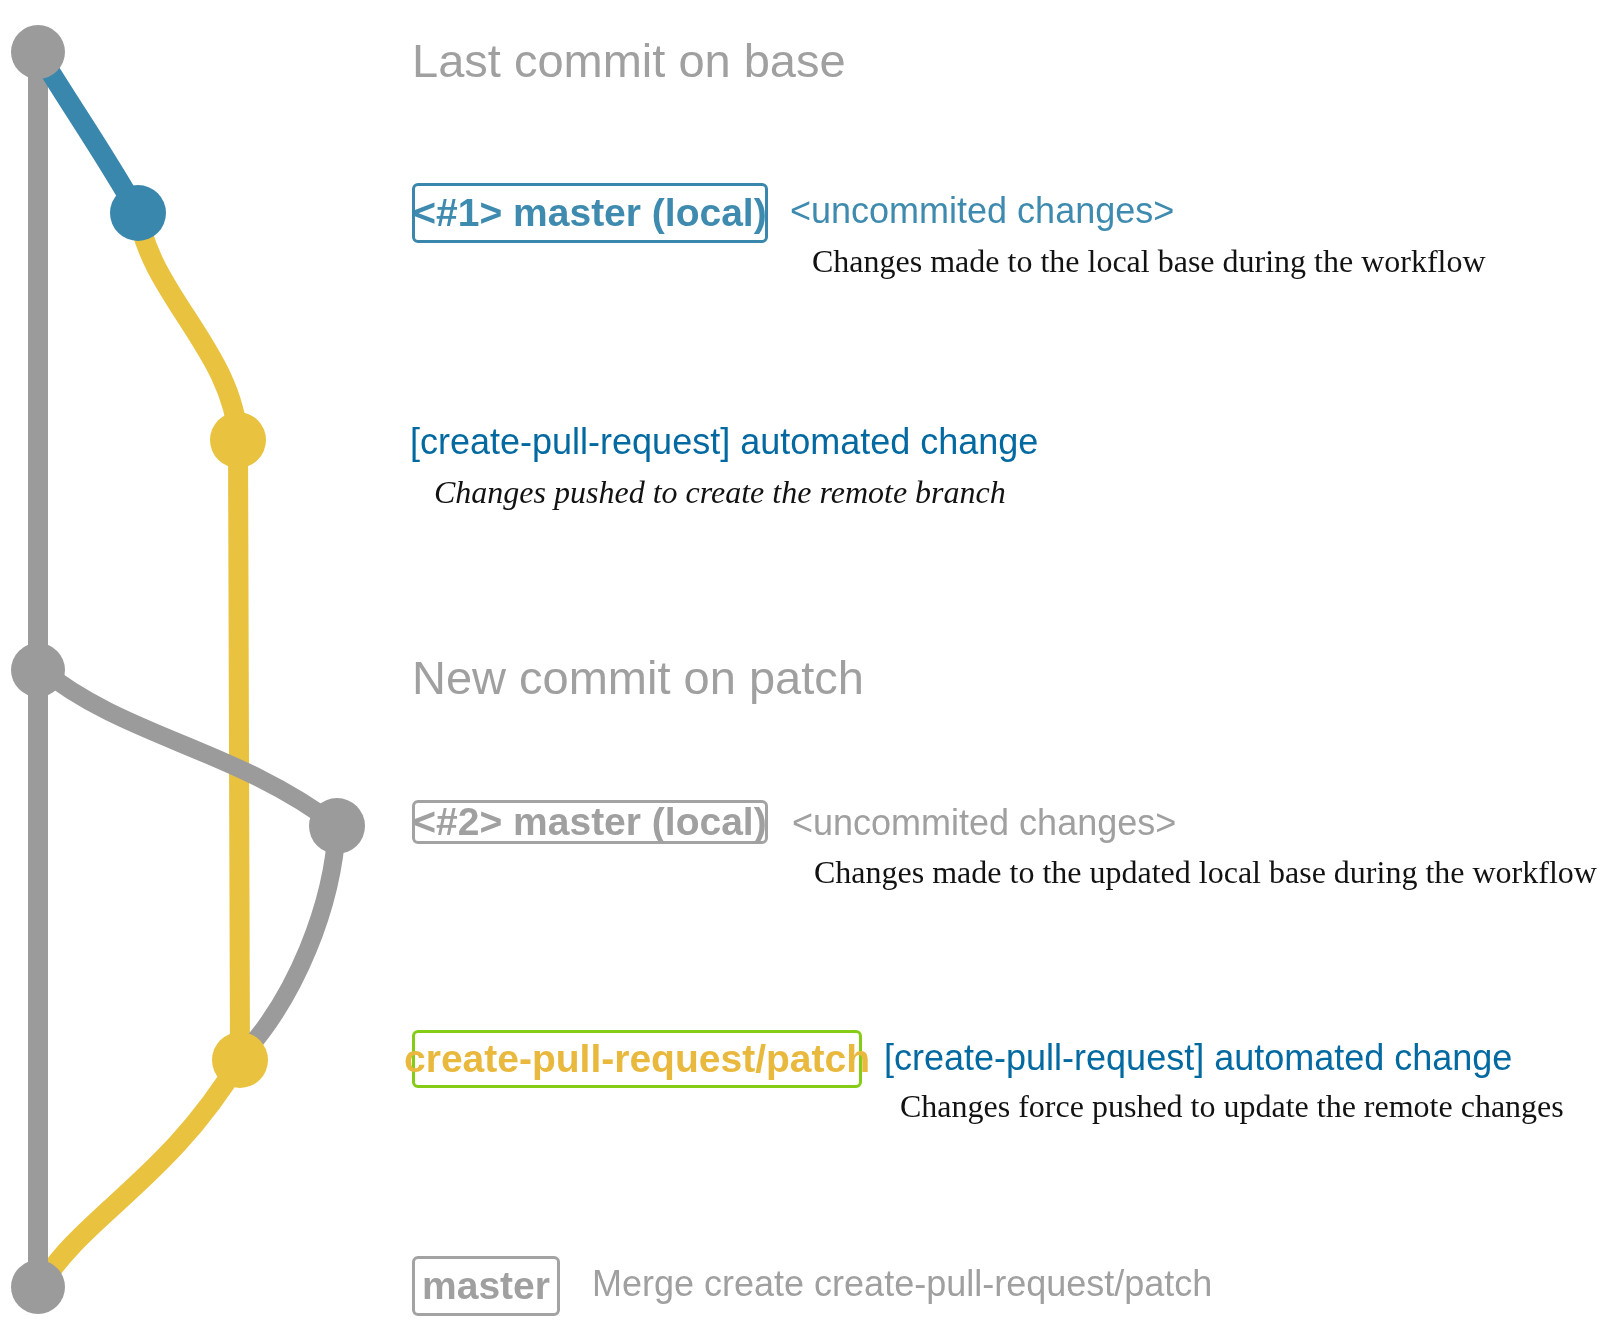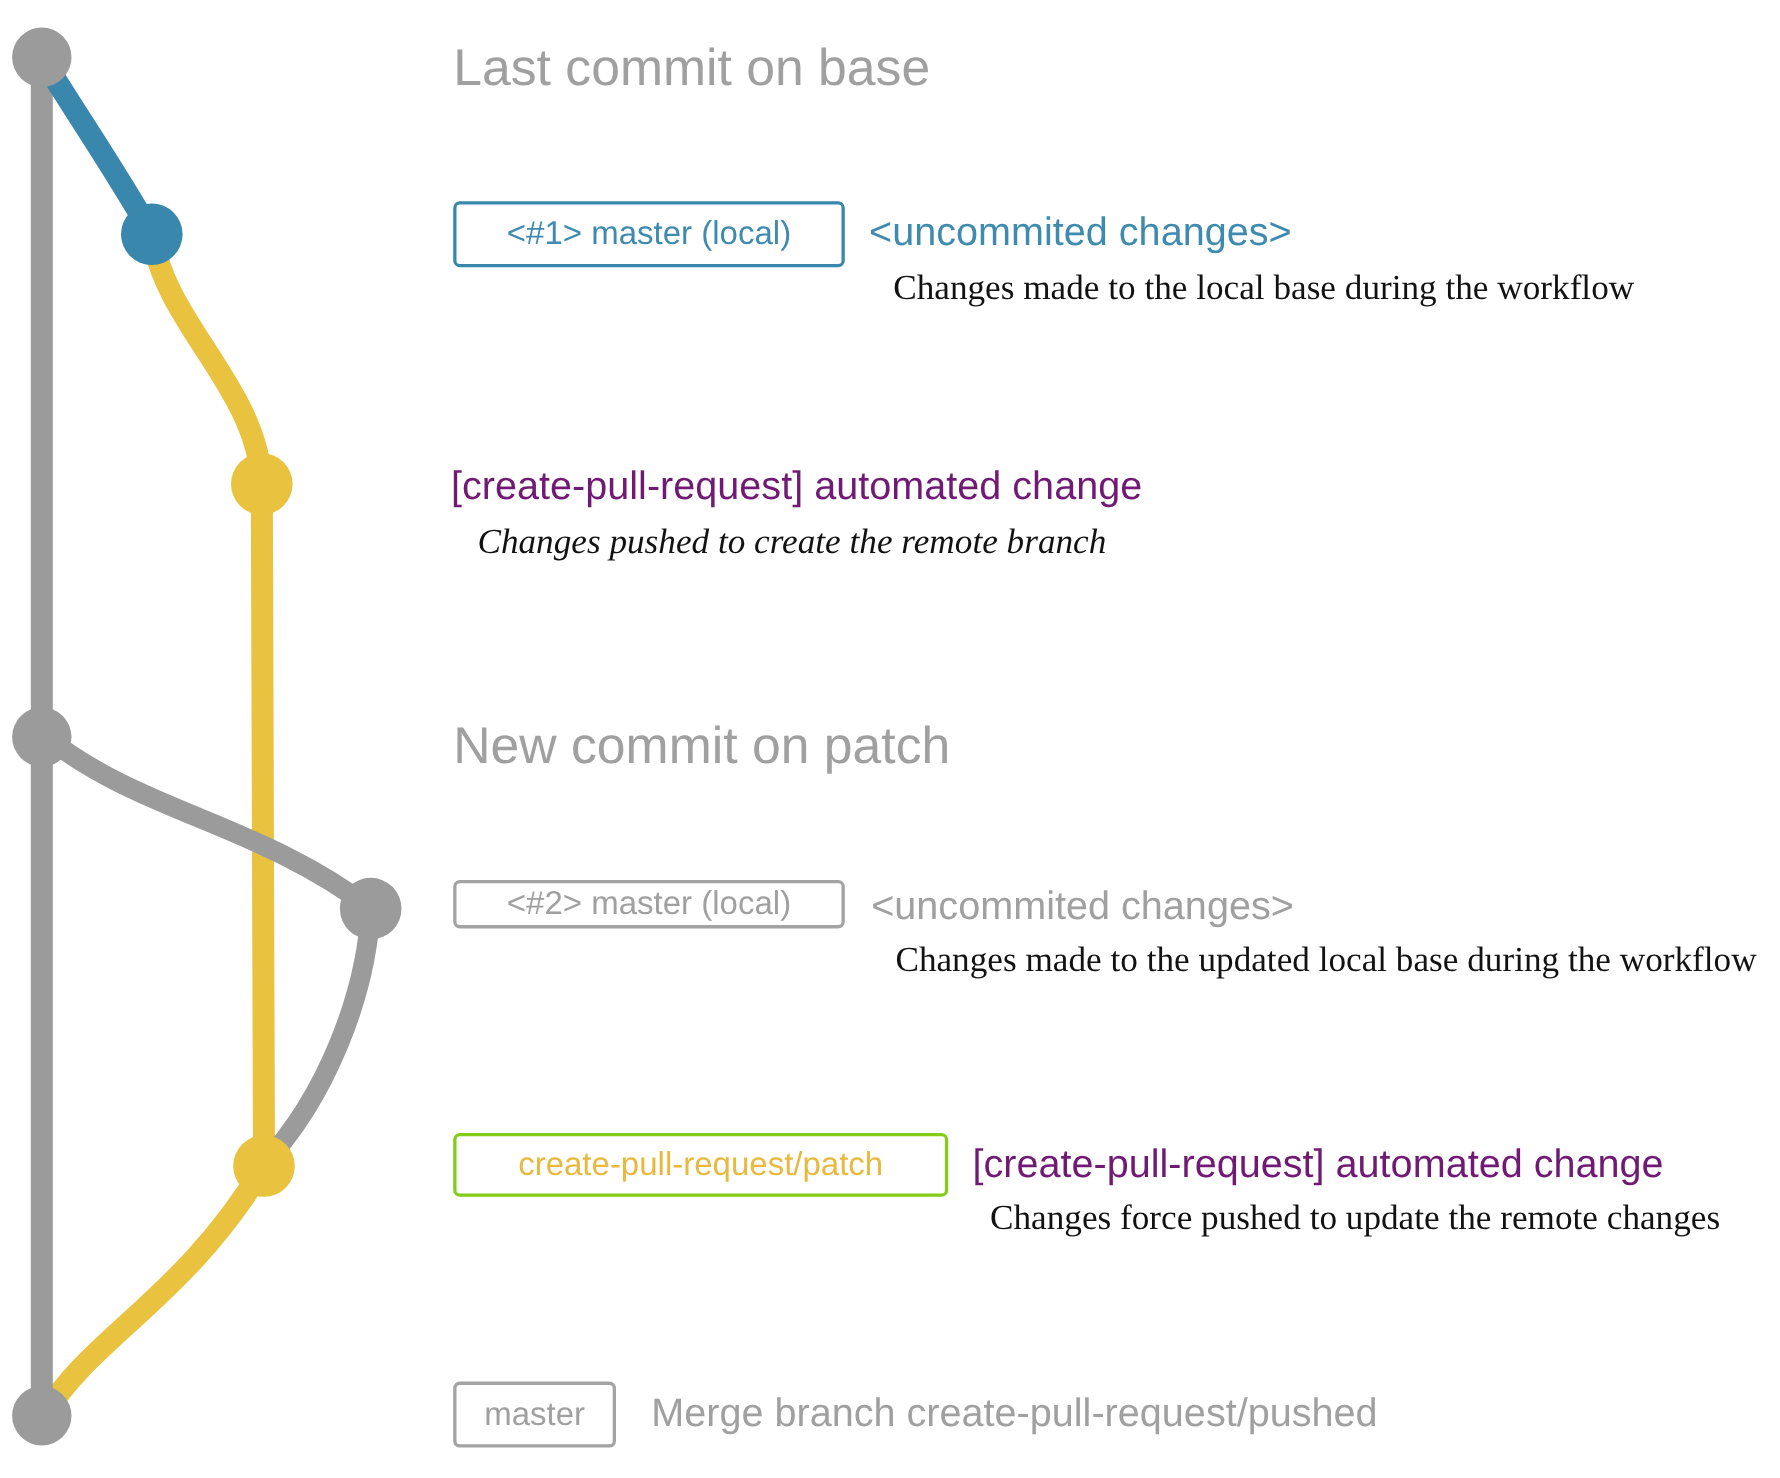--- a/index.html
+++ b/index.html
@@ -12,28 +12,28 @@
   }
   #graph{position:absolute;left:0;top:0;z-index:1;}
   .lbl{position:absolute;z-index:2;white-space:nowrap;line-height:1.15;}
   .sans{font-family:"Liberation Sans", sans-serif;}
   .serif{font-family:"Liberation Serif", serif;color:#121212;font-size:32px;}
   .gray-head{font-size:47px;color:#a0a0a0;}
   .badge{
     position:absolute;z-index:2;
     display:flex;align-items:center;justify-content:center;
     border-radius:6px;box-sizing:border-box;
-    font-size:30px;white-space:nowrap;
+    font-size:39px;white-space:nowrap;font-weight:bold;
   }
   .badge.blue{border:3px solid #3a87ad;color:#3f8bb0;}
   .badge.gray{border:3px solid #a3a3a3;color:#a0a0a0;}
   .badge.yellow{border:3px solid #84cc16;color:#e9b93e;}
   .blue-text{color:#3f8bb0;font-size:36px;}
   .gray-text{color:#a0a0a0;font-size:36px;}
-  .yellow-text{color:#701a75;font-size:36px;}
+  .yellow-text{color:#0369a1;font-size:36px;}
 </style>
 </head>
 <body>
 
 <svg id="graph" width="1618" height="1344" viewBox="0 0 1618 1344">
 
   <path d="M 138 213 C 150 295, 234 352, 238 440 L 240 1060 C 168 1180, 82 1216, 40 1287" fill="none" stroke-width="20" stroke-linecap="round" stroke="#e9c23f"></path>
 
   <path d="M 38 52 L 38 1287" fill="none" stroke-width="20" stroke-linecap="round" stroke="#9b9b9b"></path>
 
@@ -65,13 +65,13 @@
 
 <div class="badge gray" style="left:412px;top:800px;width:356px;height:44px;">&lt;#2&gt; master (local)</div>
 <div class="lbl sans gray-text" style="left:792px;top:802px;">&lt;uncommited changes&gt;</div>
 <div class="lbl serif" style="left:814px;top:854px;">Changes made to the updated local base during the workflow</div>
 
 <div class="badge yellow" style="left:412px;top:1030px;width:450px;height:58px;">create-pull-request/patch</div>
 <div class="lbl sans yellow-text" style="left:884px;top:1037px;">[create-pull-request] automated change</div>
 <div class="lbl serif" style="left:900px;top:1088px;">Changes force pushed to update the remote changes</div>
 
 <div class="badge gray" style="left:412px;top:1256px;width:148px;height:60px;">master</div>
-<div class="lbl sans gray-head" style="left:592px;top:1263px;font-size:36px;">Merge branch create-pull-request/pushed</div>
+<div class="lbl sans gray-head" style="left:592px;top:1263px;font-size:36px;">Merge create create-pull-request/patch</div>
 
 </body></html>

